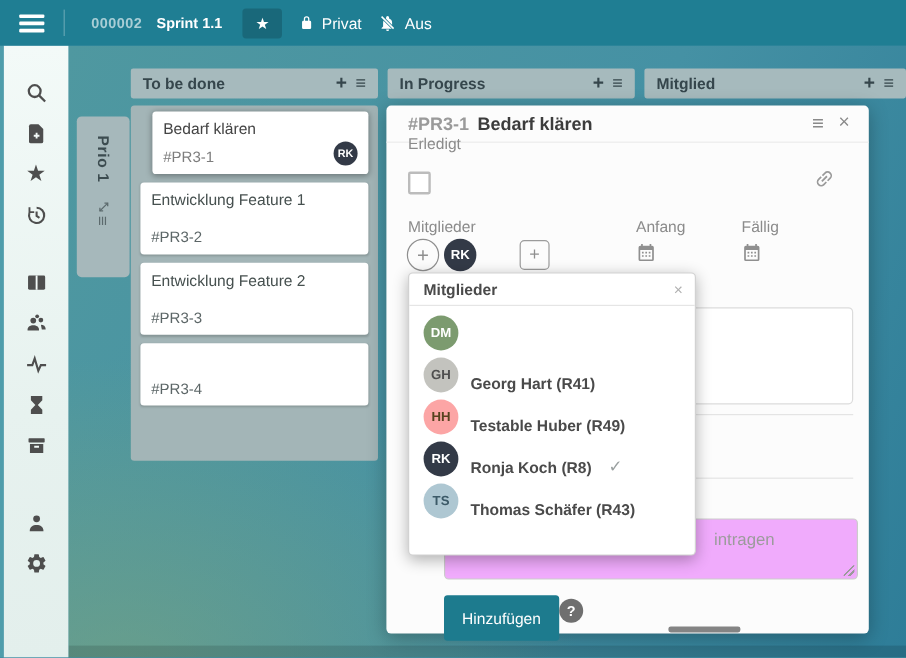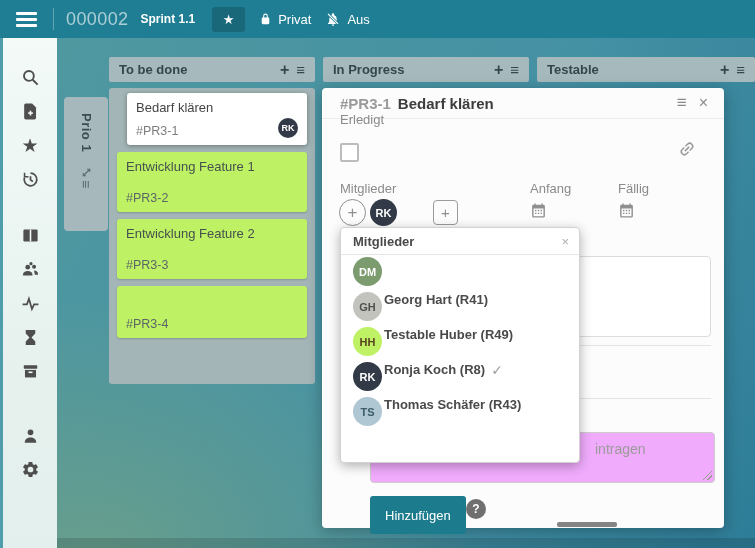--- a/index.html
+++ b/index.html
@@ -5,21 +5,21 @@
   * { margin:0; padding:0; box-sizing:border-box; }
   html,body { width:755px; height:548px; overflow:hidden; }
   body { font-family:"Liberation Sans","DejaVu Sans",sans-serif; font-size:13px; position:relative; background:#3e8ba1; }
 
   
   .topbar { position:absolute; left:0; top:0; width:755px; height:38px; background:#1f7e93;
             display:flex; align-items:center; z-index:50; }
   .hamburger { margin-left:16px; width:21px; cursor:pointer; }
   .hamburger i { display:block; height:3px; background:#fff; border-radius:1px; margin:3px 0; }
   .tb-divider { width:1px; height:22px; background:rgba(255,255,255,.3); margin-left:16px; }
-  .board-num { margin-left:12px; color:rgba(255,255,255,.62); letter-spacing:.4px; font-size:18px; }
+  .board-num { margin-left:22px; color:rgba(255,255,255,.62); letter-spacing:.4px; font-size:12px;font-weight:bold; }
   .board-title { margin-left:12px; color:#fff; font-size:12px; font-weight:bold; }
   .star-btn { margin-left:17px; width:33px; height:25px; border:none; border-radius:3px;
               background:rgba(0,0,0,.17); color:#fff; font-size:13px; line-height:25px; text-align:center; cursor:pointer; }
   .tb-item { display:flex; align-items:center; gap:6px; color:#fff; margin-left:14px; cursor:pointer; }
   .tb-item svg { display:block; }
 
   
   .sidebar { position:absolute; left:0; top:38px; width:57px; height:510px;
              background:linear-gradient(180deg,#f3faf8 0%,#e7f2ef 60%,#e3efec 100%);
              border-left:3px solid #4f9dab;
@@ -45,21 +45,21 @@
 
   .sw-tab { position:absolute; left:7px; top:59px; width:44px; height:134px; background:#a6b8bb;
             border-radius:4px; display:flex; flex-direction:column; align-items:center; }
   .sw-title { writing-mode:vertical-rl; font-weight:bold; color:#3c4c50; font-size:13px; margin-top:16px; letter-spacing:.5px; }
   .sw-icons { margin-top:14px; display:flex; flex-direction:column; align-items:center; gap:1px; }
   .sw-collapse svg { width:13px; height:13px; color:#5c6a6d; display:block; }
   .sw-menu { writing-mode:vertical-rl; font-size:14px; color:#5c6a6d; cursor:pointer; }
 
   .list-body { position:absolute; left:52px; top:50px; width:206px; height:296px;
                background:#a3b5b7; border-radius:3px; padding:5px 8px; }
-  .card { background:#bef264; border-radius:3px; box-shadow:0 1px 2px rgba(0,0,0,.18);
+  .card { background:#ffffff; border-radius:3px; box-shadow:0 1px 2px rgba(0,0,0,.18);
           padding:7px 9px; margin-bottom:7px; display:flex; flex-direction:column; cursor:pointer; }
   .card .c-title { color:#46504f; }
   .card .c-foot { margin-top:auto; display:flex; align-items:flex-end; justify-content:space-between; }
   .card .c-id { color:#5c6667; font-size:12.5px; }
   .card.selected { background:#fff; margin-left:10px; box-shadow:0 1px 5px rgba(0,0,0,.35); }
   .card.selected .c-title { color:#444; }
   .card.selected .c-id { color:#7d7d7d; }
   .card-h60 { height:60px; }
   .card-h52 { height:52px; }
 
@@ -125,21 +125,21 @@
   .popup { position:absolute; left:283px; top:189px; width:240px; height:236px; background:#fff;
            border:1px solid #d2d2d2; border-radius:4px; box-shadow:0 3px 12px rgba(0,0,0,.3); z-index:30; }
   .pp-header { height:27px; border-bottom:1px solid #e5e5e5; display:flex; align-items:center; padding:0 10px 0 12px; }
   .pp-title { font-weight:bold; color:#4a4a4a; flex:1; }
   .pp-close { color:#b0b0b0; font-size:13px; cursor:pointer; }
   .pp-search { padding:8px 10px 4px 10px; }
   .pp-search input { width:100%; height:26px; background:#eaeaea; border:1px solid #cfcfcf; border-radius:3px;
                      padding:0 8px; font-family:inherit; font-size:13px; color:#444; }
   .pp-search input::placeholder { color:#8f8f8f; }
   .pp-list { list-style:none; padding:2px 0 6px 0; }
-  .pp-item { height:35px; display:flex; align-items:flex-start; gap:2px; padding:0 12px; cursor:pointer; }
+  .pp-item { height:35px; display:flex; align-items:flex-end; gap:10px; padding:0 12px; cursor:pointer; }
   .pp-name { font-weight:bold; color:#4a4a4a; }
   .pp-check { color:#9aa0a0; font-size:14px; margin-left:4px; }
 </style>
 </head>
 <body>
 
 <header class="topbar">
   <div class="hamburger">
       <i></i>
       <i></i>
@@ -260,21 +260,21 @@
     <span class="col-plus">+</span>
     <span class="col-menu">≡</span>
   </div>
   <div class="col-header" style="left:266px; width:206px;">
     <span>In Progress</span>
     <span class="spacer"></span>
     <span class="col-plus">+</span>
     <span class="col-menu">≡</span>
   </div>
   <div class="col-header" style="left:480px; width:218px;">
-    <span>Testable</span>
+    <span>Mitglied</span>
     <span class="spacer"></span>
     <span class="col-plus">+</span>
     <span class="col-menu">≡</span>
   </div>
 
   <div class="list-body">
     <div class="card selected card-h52">
       <span class="c-title">Bedarf klären</span>
       <div class="c-foot">
         <span class="c-id">#PR3-1</span>
@@ -356,21 +356,21 @@
     </div>
     <ul class="pp-list">
       <li class="pp-item">
         <span class="avatar av29" style="background-color: rgb(124, 155, 111); color: rgb(255, 255, 255);">DM</span>
       </li>
       <li class="pp-item">
         <span class="avatar av29" style="background-color: rgb(195, 195, 190); color: rgb(79, 79, 79);">GH</span>
         <span class="pp-name">Georg Hart (R41)</span>
       </li>
       <li class="pp-item">
-        <span class="avatar av29" style="background-color: #bef264; color: rgb(87, 67, 31);">HH</span>
+        <span class="avatar av29" style="background-color: #fca5a5; color: rgb(87, 67, 31);">HH</span>
         <span class="pp-name">Testable Huber (R49)</span>
       </li>
       <li class="pp-item">
         <span class="avatar av29" style="background-color: rgb(51, 58, 71); color: rgb(255, 255, 255);">RK</span>
         <span class="pp-name">Ronja Koch (R8)</span>
         <span class="pp-check">✓</span>
       </li>
       <li class="pp-item">
         <span class="avatar av29" style="background-color: rgb(174, 199, 210); color: rgb(60, 90, 104);">TS</span>
         <span class="pp-name">Thomas Schäfer (R43)</span>

